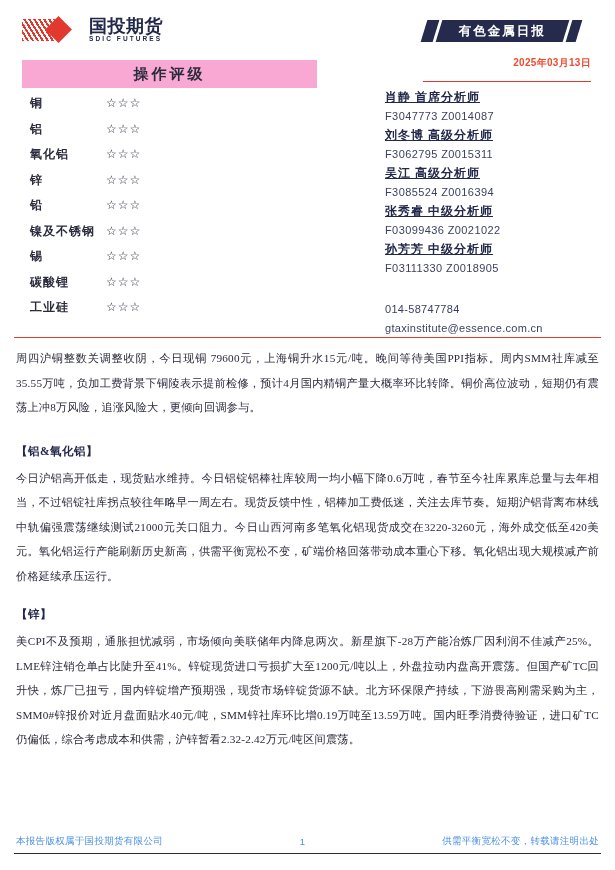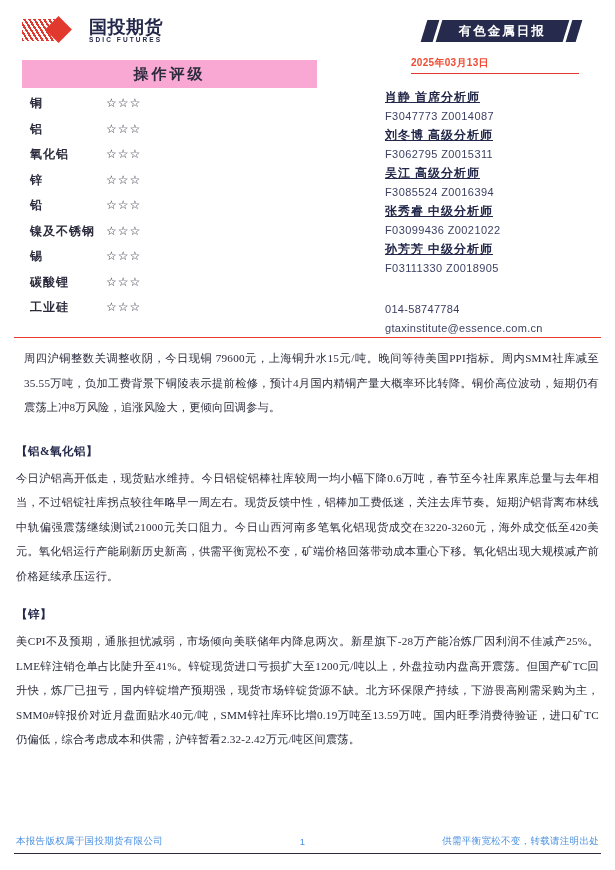--- a/index.html
+++ b/index.html
@@ -25,21 +25,21 @@
   
   .header {
     position: relative;
     height: 338px;
   }
   .logo-block {
     position: absolute;
     left: 22px;
     top: 17px;
     display: flex;
-    align-items: flex-end;
+    align-items: flex-start;
   }
   .logo-mark {
     position: relative;
     width: 62px;
     height: 26px;
     margin-right: 5px;
   }
   .logo-stripes {
     position: absolute;
     left: 0;
@@ -113,26 +113,26 @@
   }
   .banner-tail-right {
     width: 10px;
     background: #262b4e;
     transform: skewX(-17deg);
     margin-left: 3px;
   }
 
   .date-line {
     position: absolute;
-    right: 36px;
+    right: 24px;
     top: 52px;
     width: 168px;
-    text-align: left;
+    text-align: right;
     border-bottom: 1.4px solid #e2392f;
-    padding-bottom: 3px;
+    padding-bottom: 11px;
   }
   .date-line span {
     color: #ef4b33;
     font-size: 10px;
     font-weight: 700;
     font-family: "Liberation Sans", "DejaVu Sans", sans-serif;
     letter-spacing: 0.3px;
   }
 
   
@@ -243,21 +243,21 @@
   }
   .para {
     font-size: 11.2px;
     line-height: 24.5px;
     color: #2b2b3d;
     text-align: justify;
     margin: 0;
     letter-spacing: 0.2px;
   }
   .block { margin-bottom: 19px; }
-  .block.first { margin-bottom: 24px; margin-left: 8px; }
+  .block.first { margin-bottom: 24px; }
 
   
   .foot-rule {
     position: absolute;
     left: 14px;
     right: 14px;
     bottom: 16px;
     height: 1px;
     background: #2b2b3d;
   }

